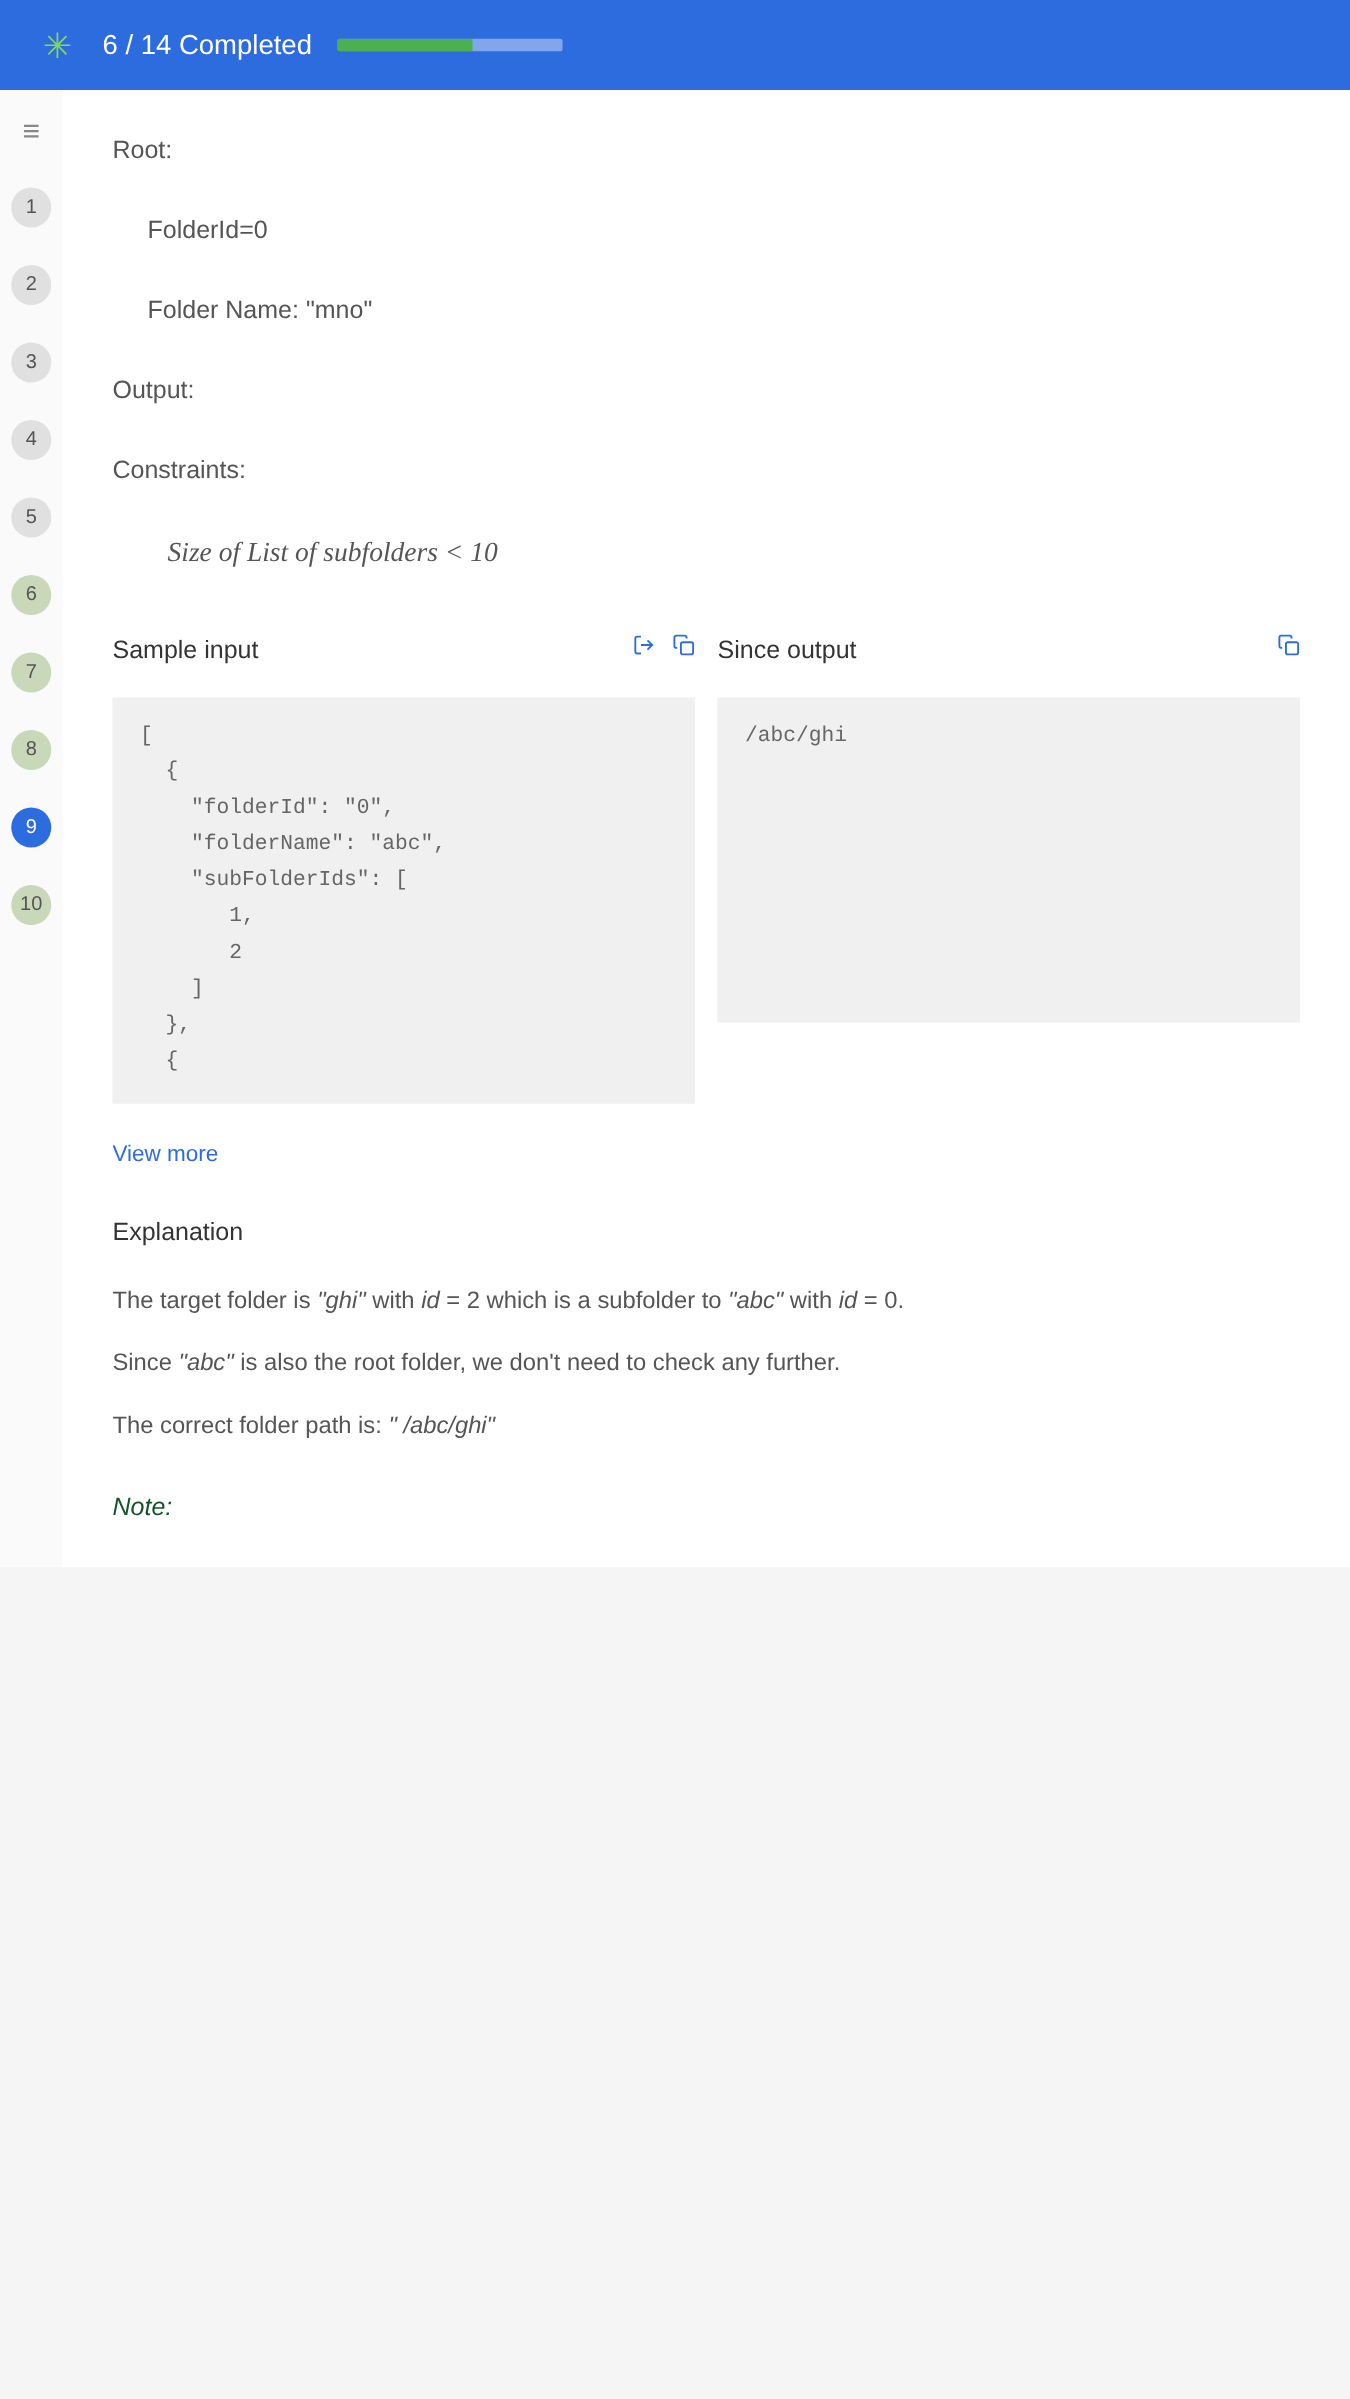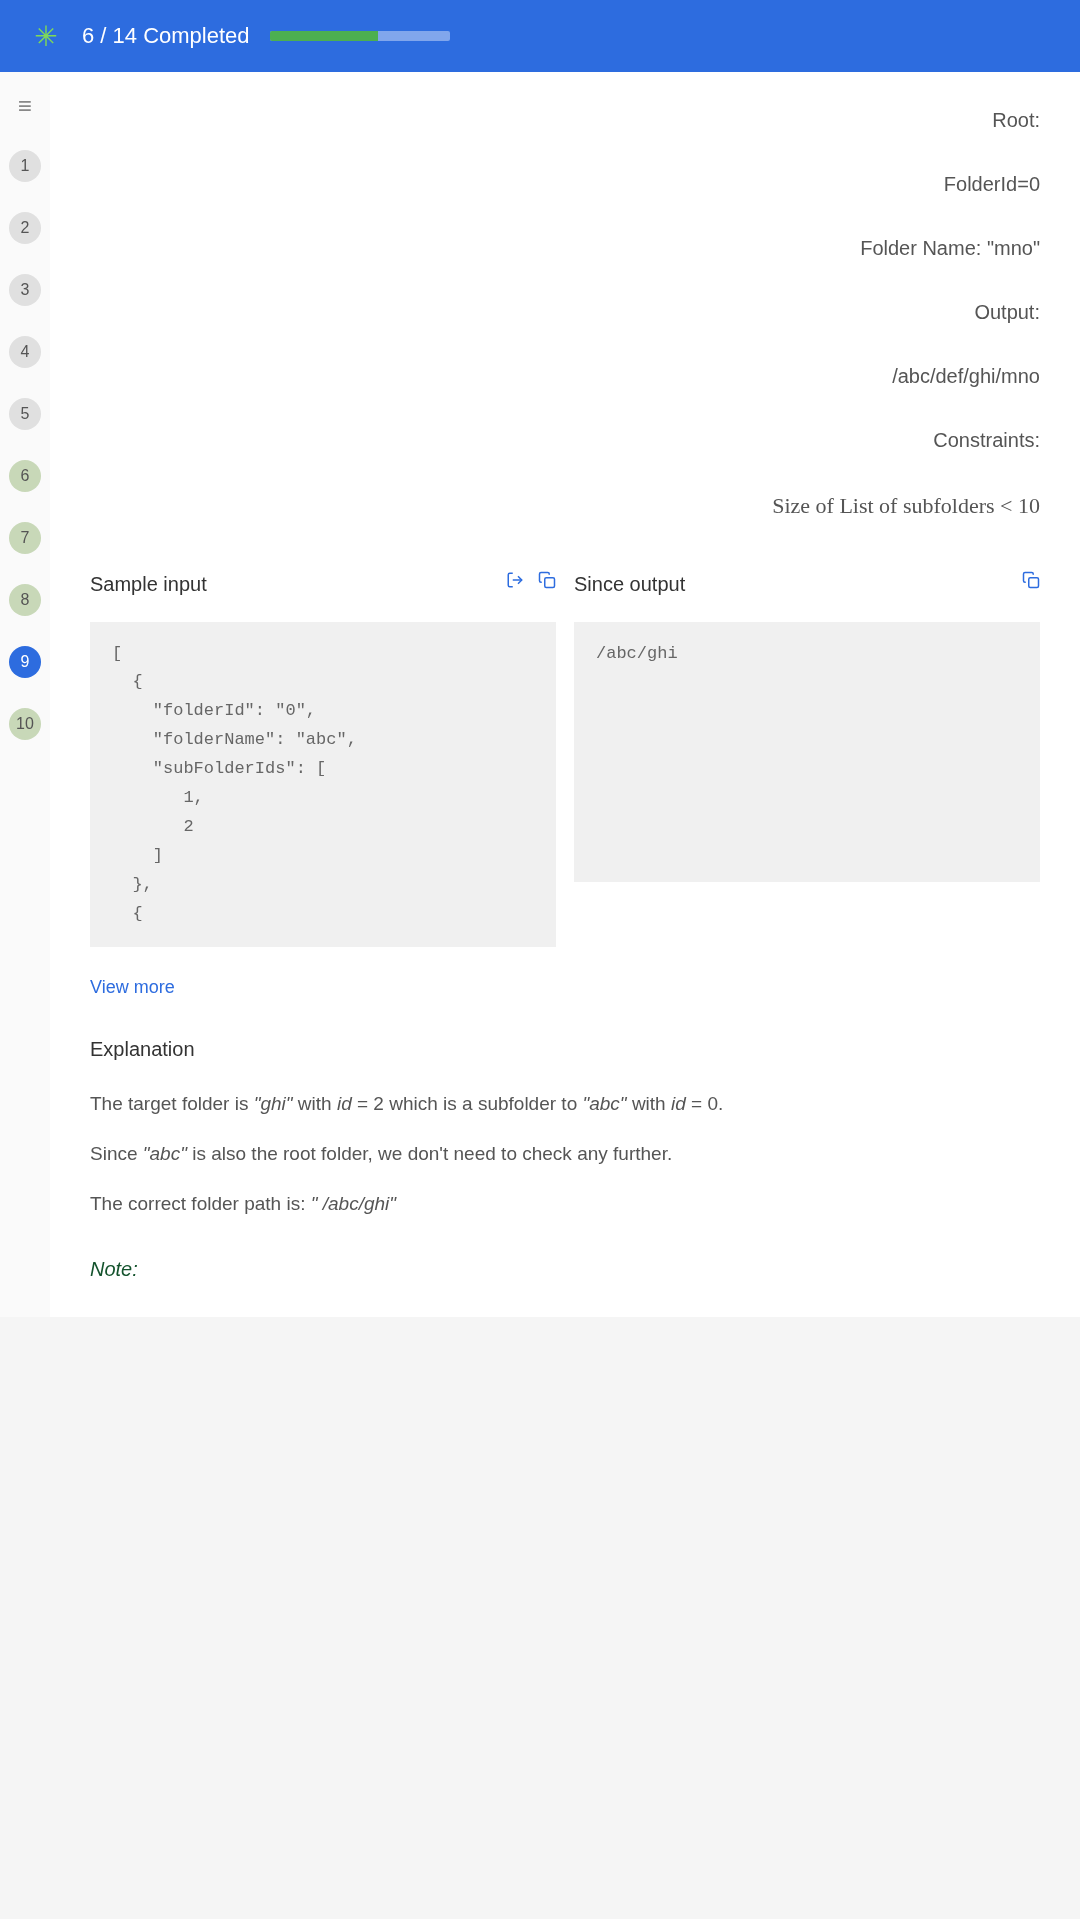--- a/index.html
+++ b/index.html
@@ -79,28 +79,29 @@
     .content {
       flex: 1;
       padding: 30px 40px;
       background: white;
       font-size: 20px;
       line-height: 1.8;
       color: #555;
     }
     .content-block {
       margin-bottom: 28px;
-      text-align: right;
     }
     .indented {
       padding-left: 28px;
     }
     .italic-math {
+      font-style: italic;
       font-family: 'Times New Roman', serif;
       font-size: 22px;
+      margin-left: 44px;
     }
     .samples {
       display: flex;
       gap: 18px;
       margin-top: 40px;
     }
     .sample-col {
       flex: 1;
     }
     .sample-header {
@@ -181,21 +182,20 @@
     <div class="step-num done">8</div>
     <div class="step-num active">9</div>
     <div class="step-num done">10</div>
   </div>
 
   <div class="content">
     <div class="content-block">Root:</div>
     <div class="content-block indented">FolderId=0</div>
     <div class="content-block indented">Folder Name: "mno"</div>
     <div class="content-block">Output:</div>
-    <div class="content-block">/abc/def/ghi/mno</div>
     <div class="content-block">Constraints:</div>
     <div class="content-block italic-math">Size of List of subfolders &lt; 10</div>
 
     <div class="samples">
       <div class="sample-col">
         <div class="sample-header">
           <span>Sample input</span>
           <span class="icons">
             <span class="icon-btn">
               <svg width="18" height="18" viewBox="0 0 24 24" fill="none" stroke="currentColor" stroke-width="2">

